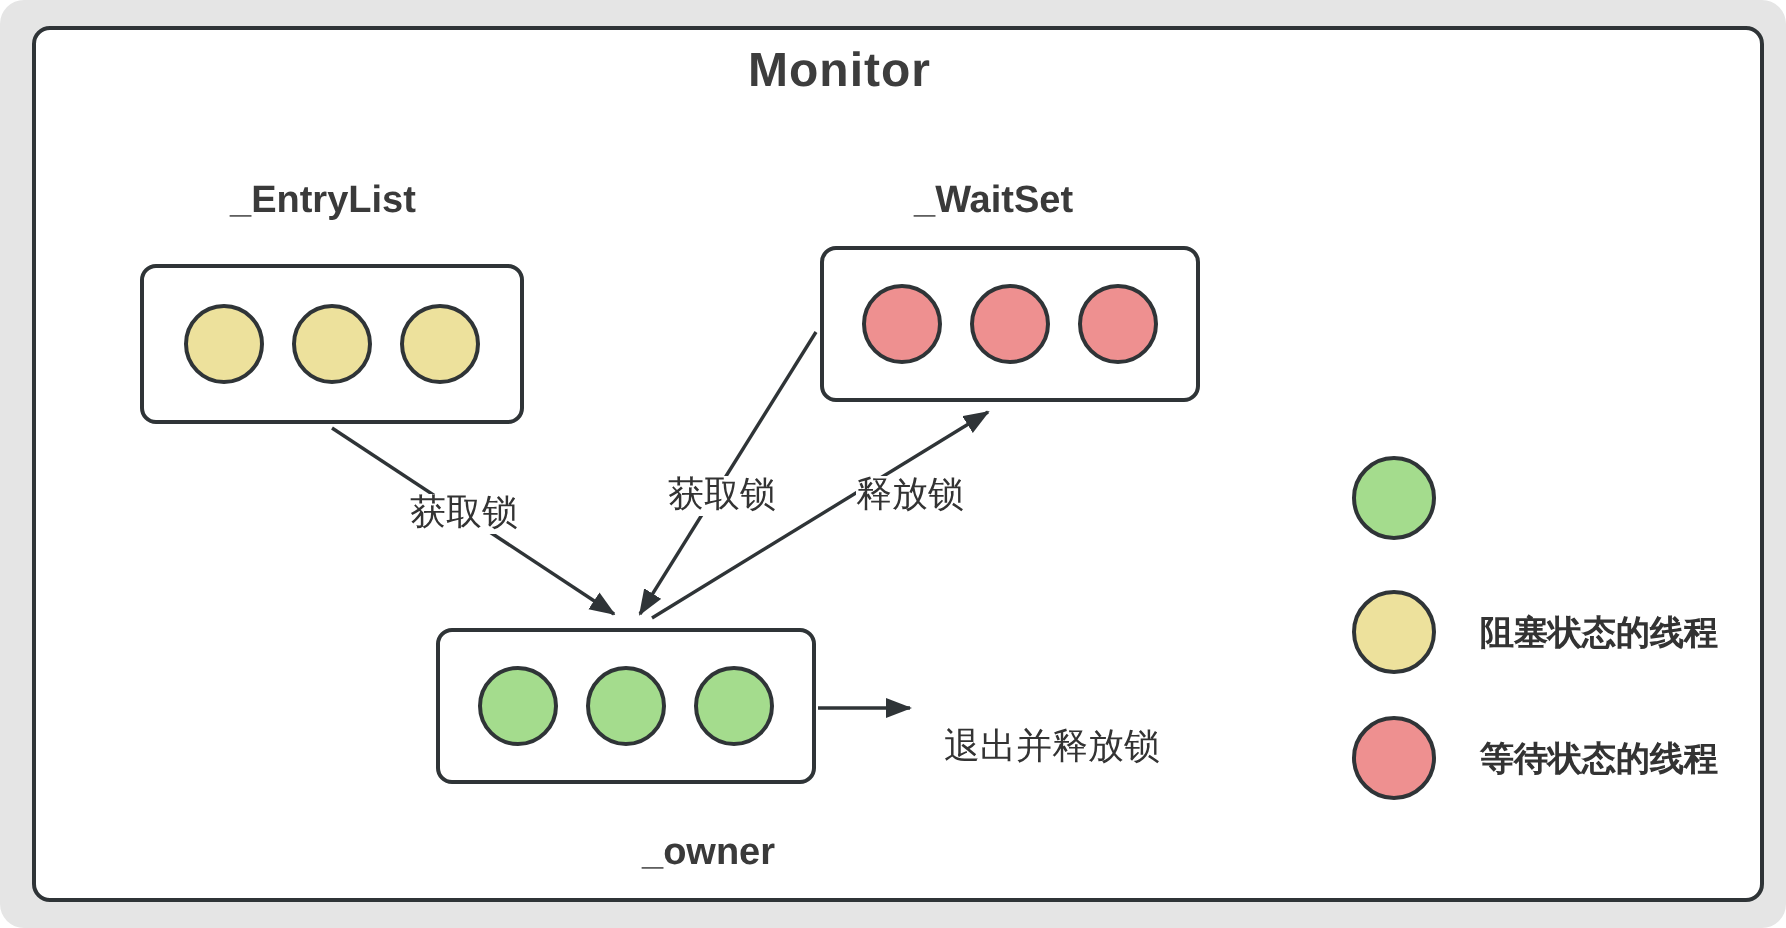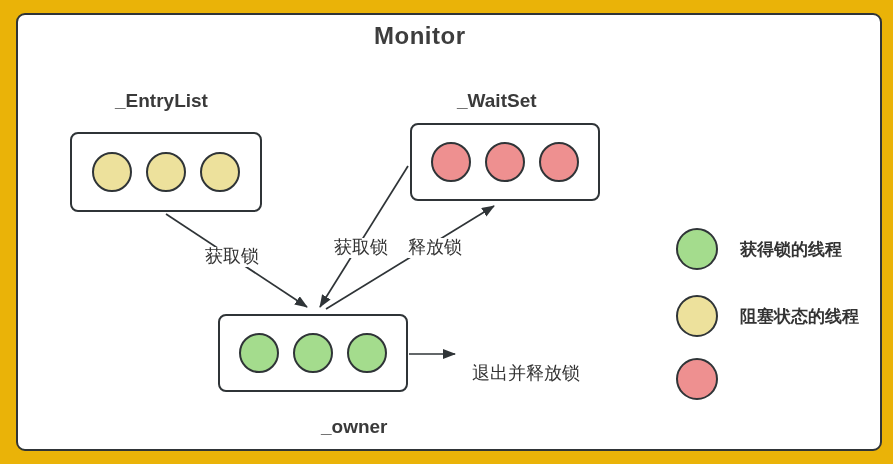--- a/index.html
+++ b/index.html
@@ -5,22 +5,23 @@
   * { margin: 0; padding: 0; box-sizing: border-box; }
   html, body { background: #ffffff; }
   body {
     font-family: "Liberation Sans", "DejaVu Sans", sans-serif;
     color: #333333;
   }
   .canvas {
     position: relative;
     width: 893px;
     height: 464px;
-    background: #eab308;
+    background: #e5e5e5;
     overflow: hidden;
+    border-radius: 12px;
   }
   .outer-frame {
     position: absolute;
     left: 16px; top: 13px;
     width: 866px; height: 438px;
     border: 2px solid #2f3437;
     border-radius: 9px;
     background: #ffffff;
   }
   .diagram-title {
@@ -130,30 +131,30 @@
       </marker>
     </defs>
     <line x1="166" y1="214" x2="307" y2="307" stroke="#2f3437" stroke-width="1.7" marker-end="url(#arrowhead)"></line>
     <line x1="408" y1="166" x2="320" y2="307" stroke="#2f3437" stroke-width="1.7" marker-end="url(#arrowhead)"></line>
     <line x1="326" y1="309" x2="494" y2="206" stroke="#2f3437" stroke-width="1.7" marker-end="url(#arrowhead)"></line>
     <line x1="409" y1="354" x2="455" y2="354" stroke="#2f3437" stroke-width="1.7" marker-end="url(#arrowhead)"></line>
   </svg>
 
   <div class="arrow-label" style="left:205px; top:247px;">获取锁</div>
   <div class="arrow-label" style="left:334px; top:238px;">获取锁</div>
-  <div class="arrow-label" style="left:408px; top:238px;text-align:center;">释放锁</div>
+  <div class="arrow-label" style="left:428px; top:238px;text-align:center;">释放锁</div>
   <div class="arrow-label" style="left:472px; top:344px;margin-top:20px;">退出并释放锁</div>
 
   <div class="legend">
     <div class="legend-row r0">
       <div class="legend-swatch" style="background-color: rgb(164, 220, 141);"></div>
-      <div class="legend-label">获得锁的线程</div>
     </div>
     <div class="legend-row r1">
       <div class="legend-swatch" style="background-color: rgb(237, 225, 156);"></div>
       <div class="legend-label">阻塞状态的线程</div>
     </div>
     <div class="legend-row r2">
       <div class="legend-swatch" style="background-color: rgb(238, 144, 144);"></div>
+      <div class="legend-label">等待状态的线程</div>
     </div>
   </div>
 
 </div>
 
 </body></html>

